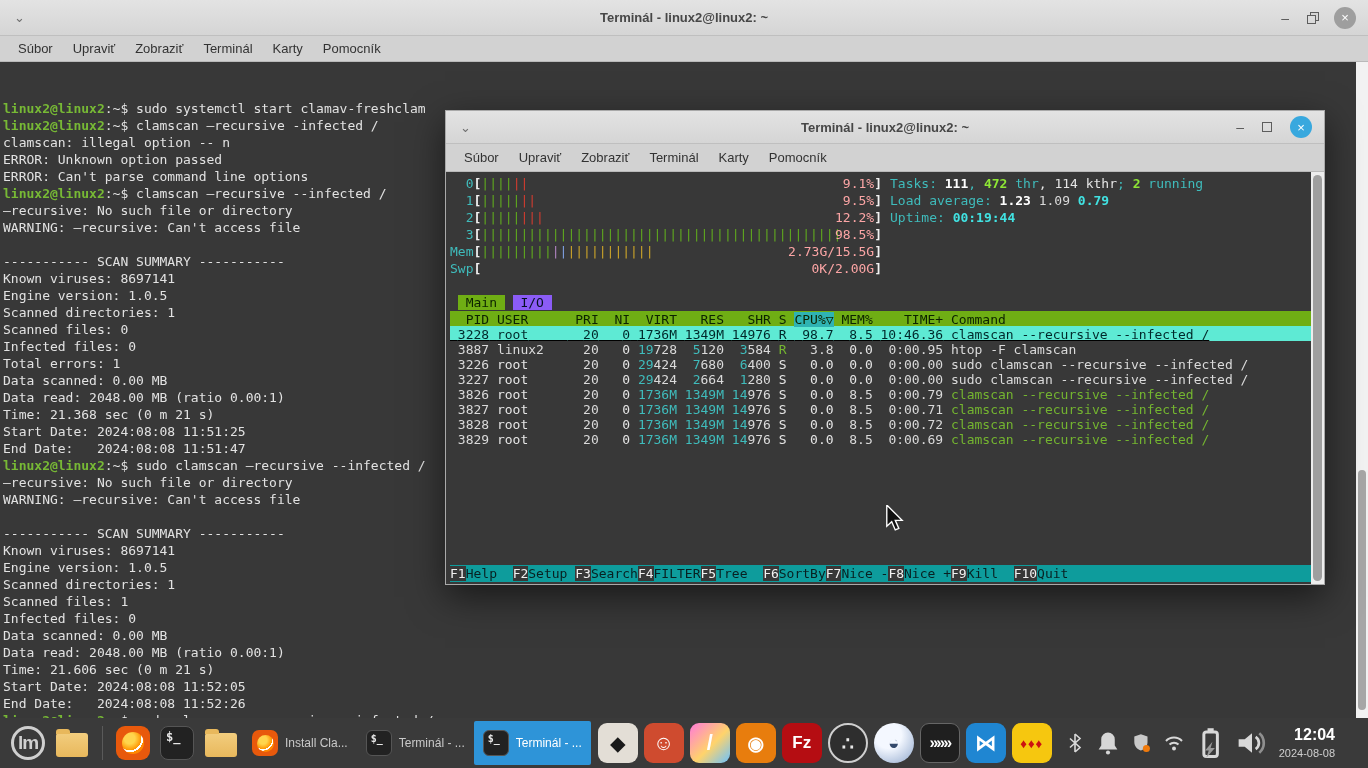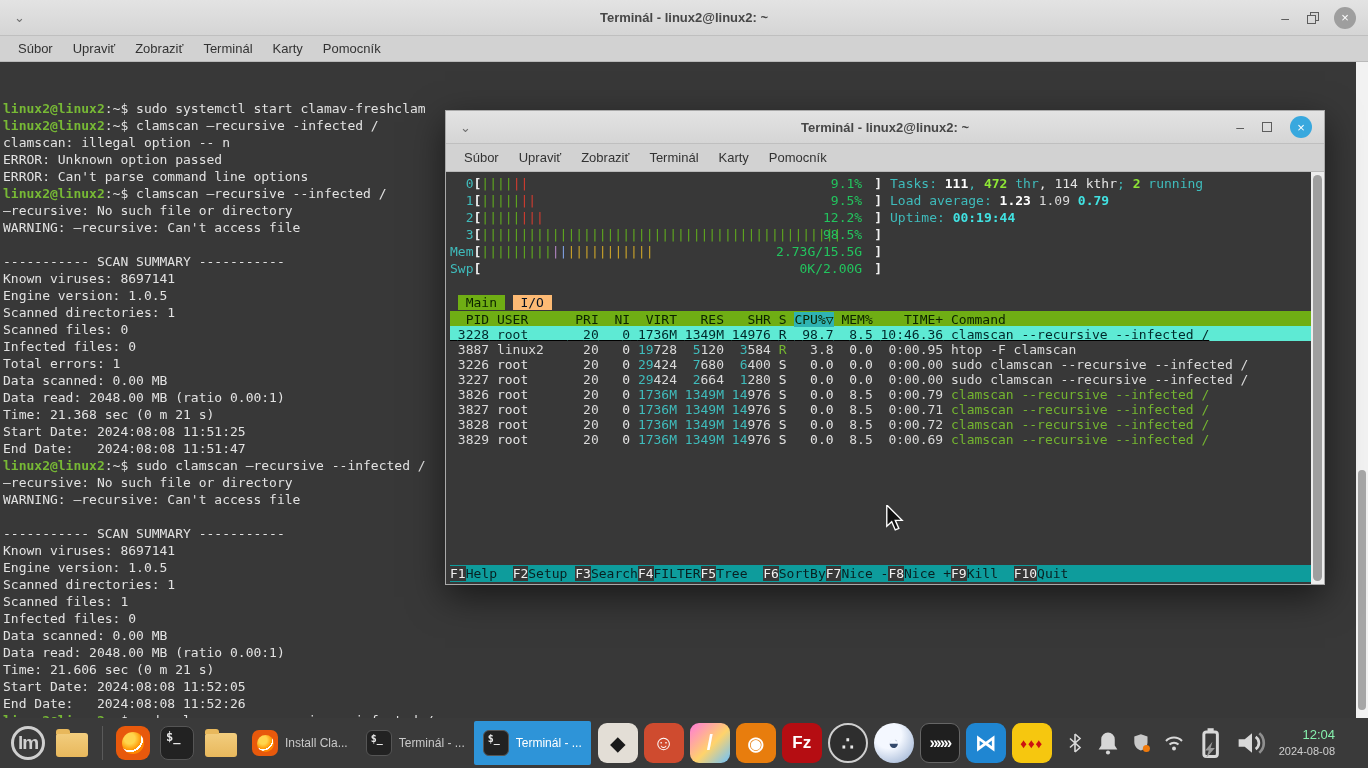--- a/index.html
+++ b/index.html
@@ -61,30 +61,30 @@
   .h-g { color:#74b530; } .h-gb { color:#8ee635; font-weight:bold; }
   .h-hk { color:#0c2300; }
 
   
   #htop-top { display:flex; }
   #htop-meters { width:432px; flex:none; }
   .mline { display:flex; height:17px; }
   .mlab { color:#3fbcbc; white-space:pre; }
   .mbr { color:#f2f2f2; font-weight:bold; }
   .mbody { flex:1; position:relative; overflow:hidden; white-space:pre; }
-  .mval { position:absolute; right:12px; top:0; color:#22c55e; }
+  .mval { position:absolute; right:0; top:0; color:#fca5a5; }
   .b-g { color:#5fa81f; } .b-r { color:#cf3c30; } .b-y { color:#caa32a; }
   .b-b { color:#7f9fe0; } .b-m { color:#b185c2; }
   #htop-info { flex:1; padding-left:8px; }
   .iline { height:17px; white-space:pre; }
 
   
   #htop-tabs { height:17px; white-space:pre; }
   .tab-main { background:#6fae14; color:#0c2300; }
-  .tab-io { background:#fdba74; color:#041022; }
+  .tab-io { background:#8b5cf6; color:#041022; }
   .h-row { height:15px; white-space:pre; }
   .h-head { background:#6fae14; }
   .sort-col { background:#2fb3b3; }
   .h-row.sel { background:#5eead4;text-decoration:underline; }
   .h-row.sel span { color:#00282a; }
   .blankline { height:17px; }
   #htop-spacer { flex:1; }
 
   
   #htop-fkeys { height:17px; background:#0e9c9c; white-space:pre; display:flex; }
@@ -129,21 +129,21 @@
   .app-krita { background:linear-gradient(135deg,#ff7ad9,#ffd36b 55%,#6bc1ff); font-size:22px; }
   .app-blender { background:#e87d0d; }
   .app-filezilla { background:#b50d12; font-size:17px; }
   .app-obs { background:#2e2e2e; border:2px solid #cfcfcf; border-radius:50%; color:#e8e8e8; }
   .app-openshot { background:radial-gradient(circle at 35% 30%, #f4f8ff 0 35%, #9fb4d4 90%); border-radius:50%; color:#33496b; }
   .app-shotcut { background:#1f1f1f; border:1px solid #666; font-size:16px; letter-spacing:-2px; }
   .app-vscode { background:#1f86d2; font-size:21px; }
   .app-cards { background:#f6c70f; color:#cc1111; font-size:13px; letter-spacing:1px; }
   #tray { display:flex; align-items:center; gap:10px; margin-left:10px; }
   #clock { text-align:right; margin-left:10px; margin-right:4px; line-height:1.3; }
-  #clock .clk-time { color:#86efac; font-weight:normal; font-size:13px; }
+  #clock .clk-time { color:#ffffff; font-weight:bold; font-size:16px; }
   #clock .clk-date { color:#cfcfcf; font-size:11px; }
 
   
   #cursor { position:absolute; left:884px; top:505px; z-index:50; pointer-events:none; }
 </style>
 </head>
 <body>
 
 <div id="bg-window">
   <div class="titlebar">

